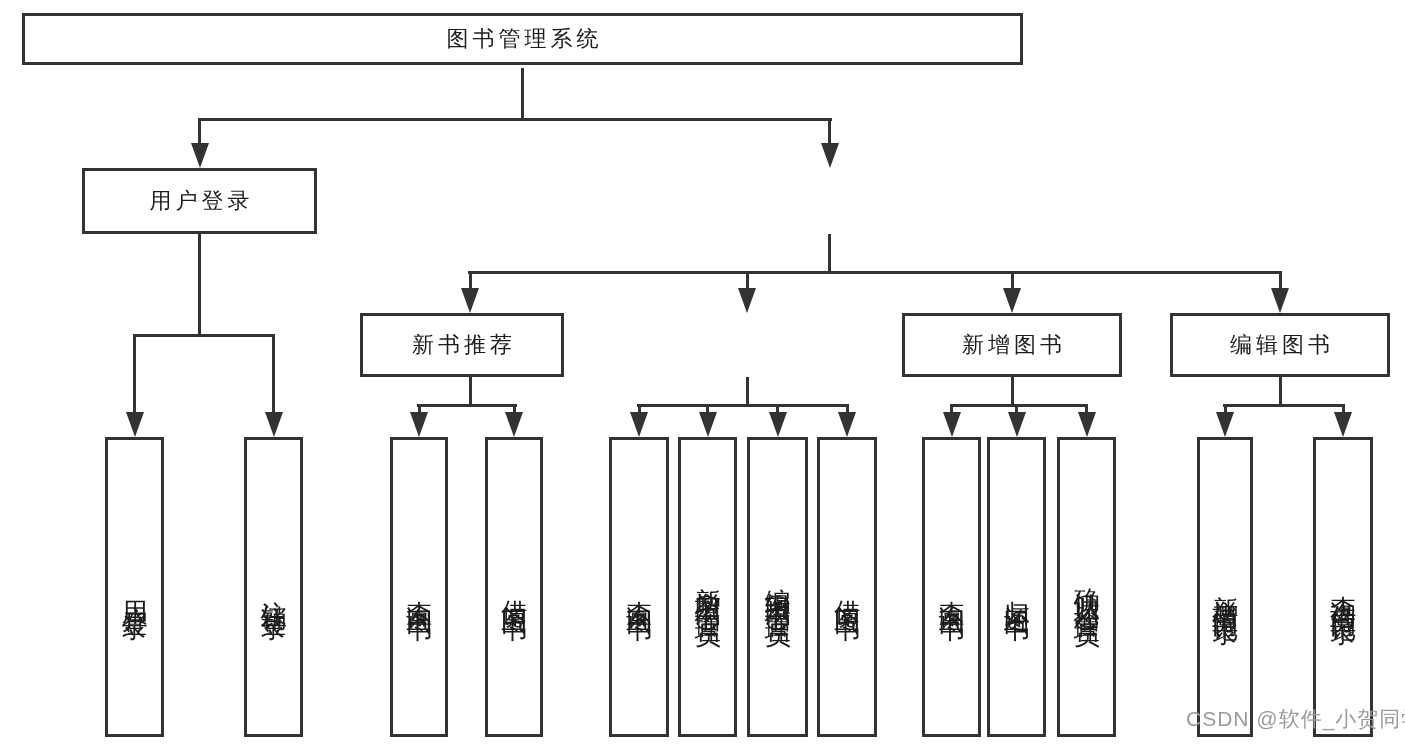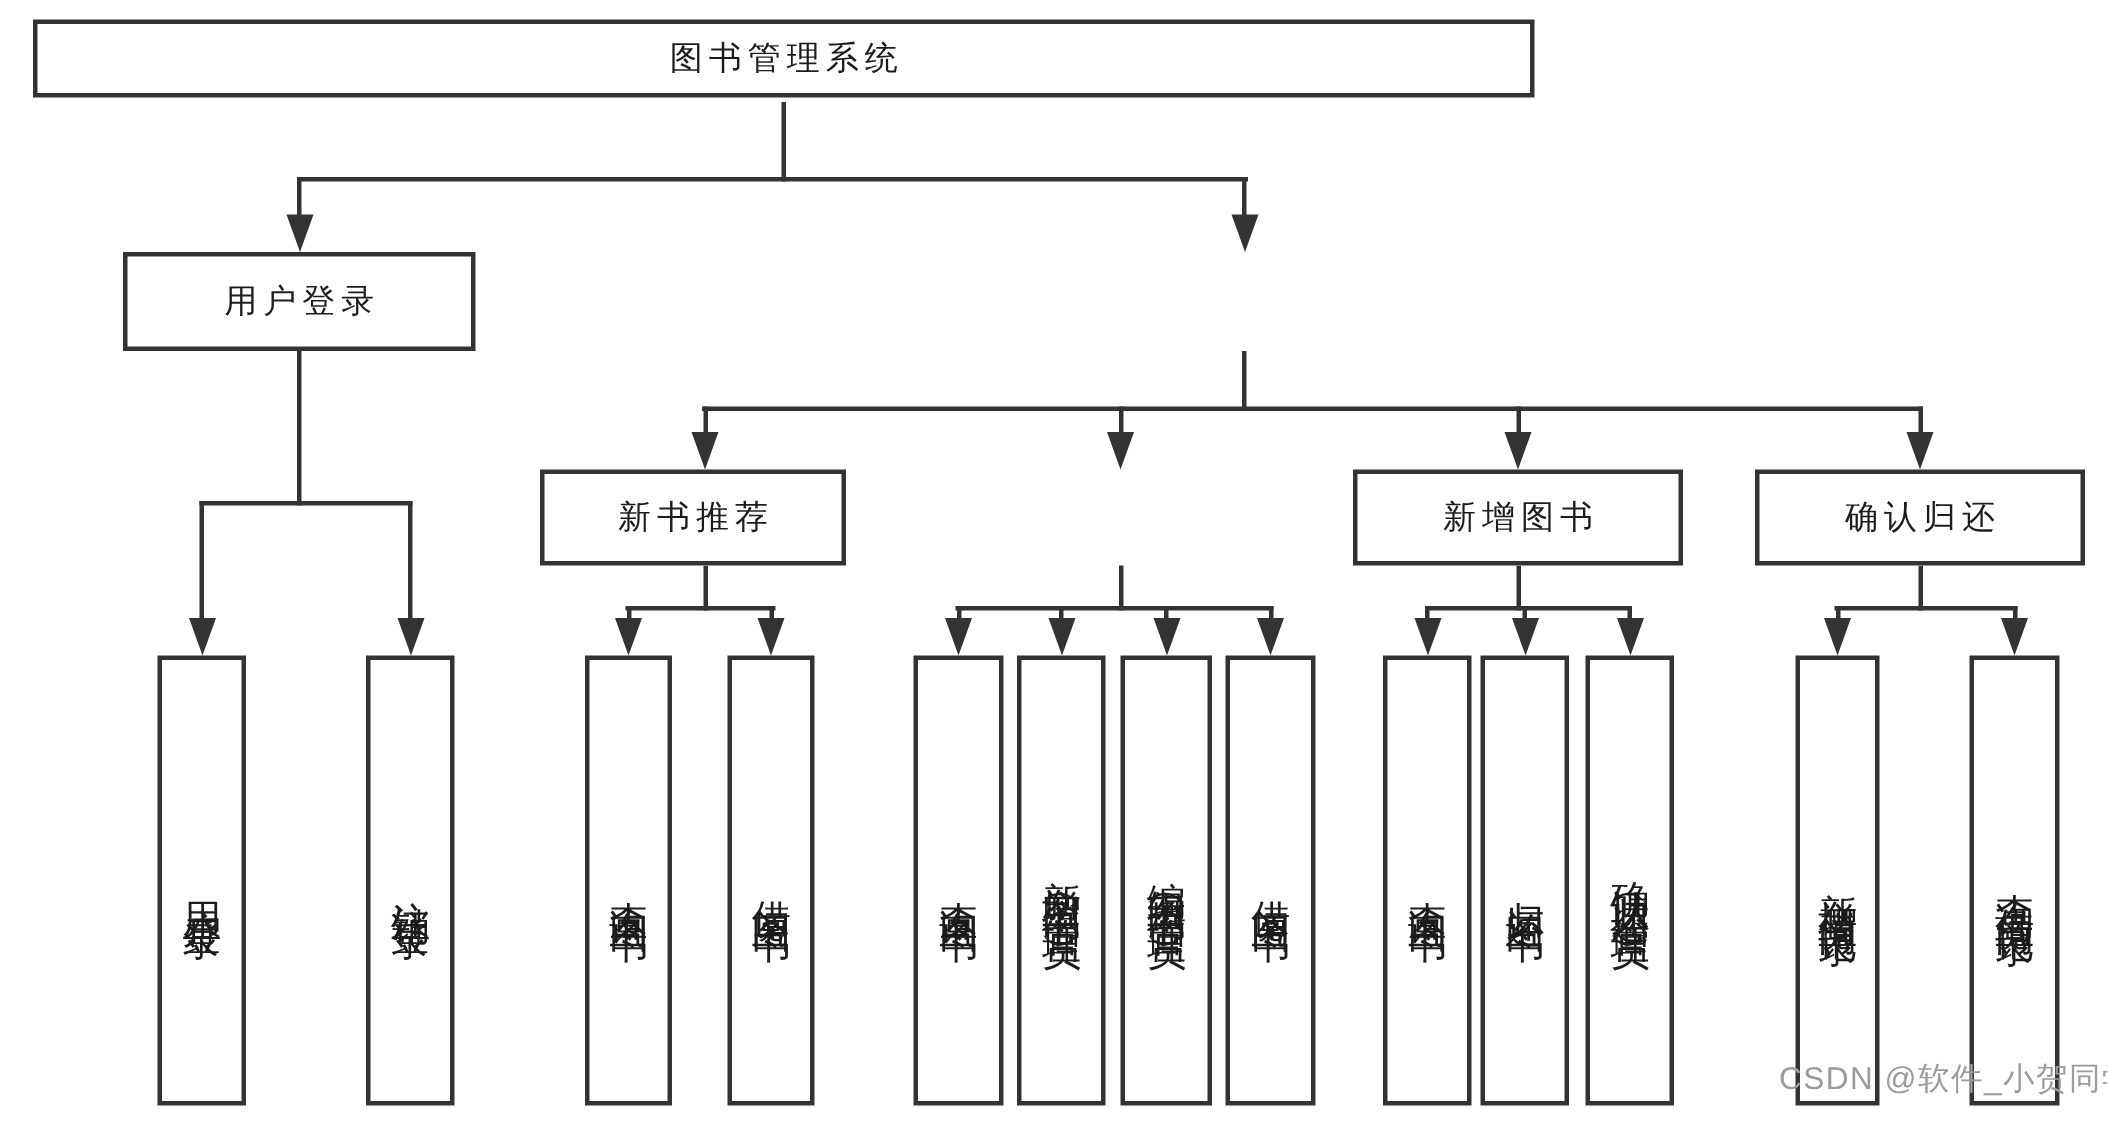--- a/index.html
+++ b/index.html
@@ -104,21 +104,21 @@
     <span class="hlabel">用户登录</span>
   </div>
 
   <div class="node" style="left:360px;top:313px;width:204px;height:64px">
     <span class="hlabel">新书推荐</span>
   </div>
   <div class="node" style="left:902px;top:313px;width:220px;height:64px">
     <span class="hlabel">新增图书</span>
   </div>
   <div class="node" style="left:1170px;top:313px;width:220px;height:64px">
-    <span class="hlabel">确认归还</span>
+    <span class="hlabel">编辑图书</span>
   </div>
 
   <div class="node leaf" style="left:105px;top:437px;width:59px;height:300px">
     <span class="vlabel">用户登录</span>
   </div>
   <div class="node leaf" style="left:244px;top:437px;width:59px;height:300px">
     <span class="vlabel">注销登录</span>
   </div>
 
   <div class="node leaf" style="left:390px;top:437px;width:58px;height:300px">

